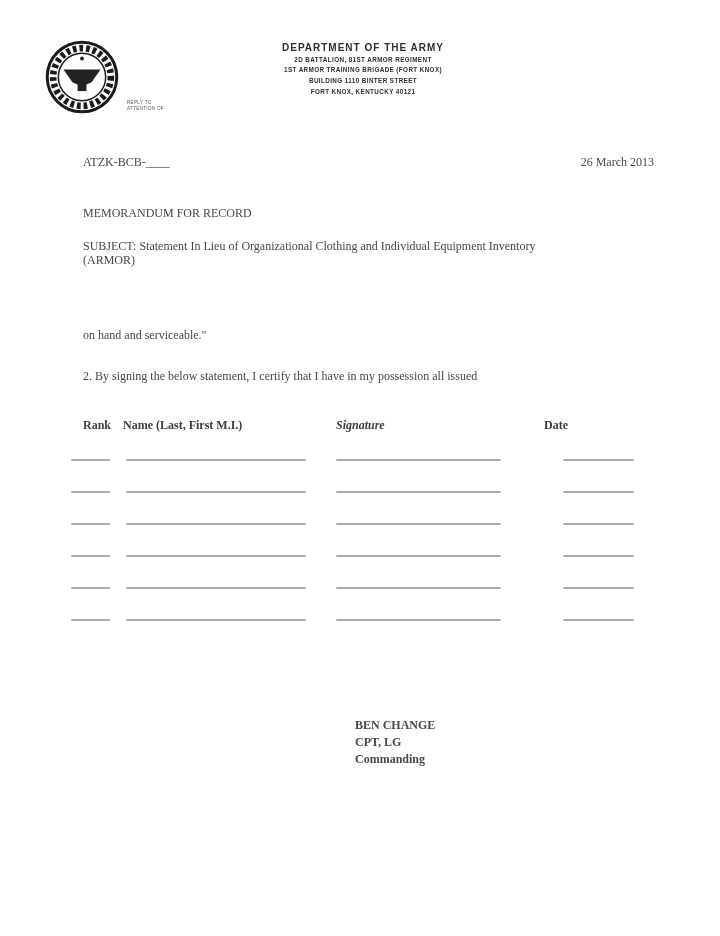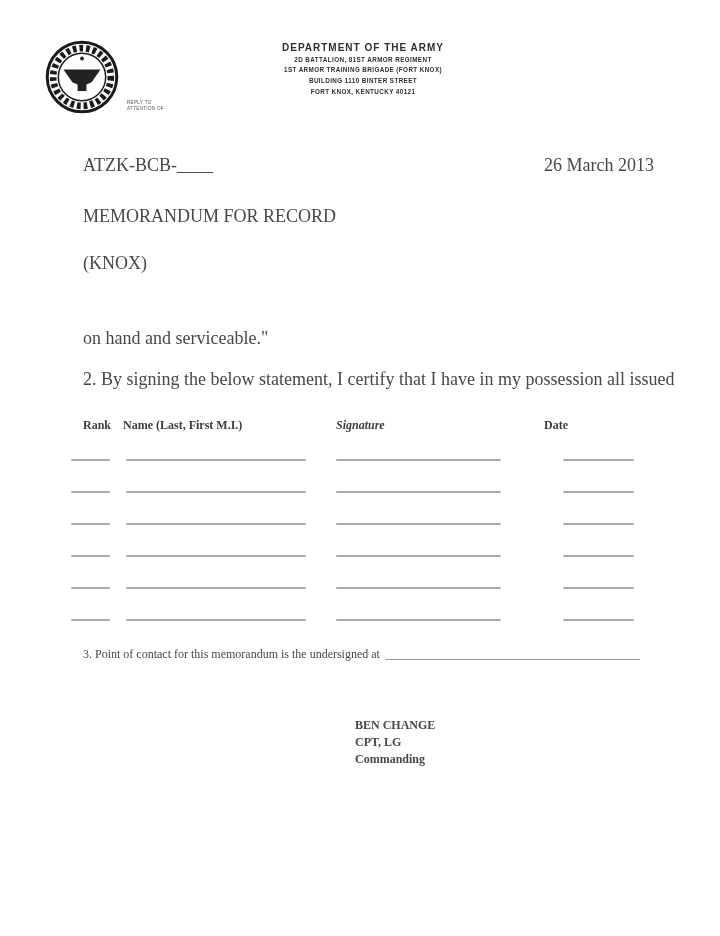--- a/index.html
+++ b/index.html
@@ -10,21 +10,21 @@
   
   .lh{position:absolute;left:363px;transform:translateX(-50%);white-space:nowrap;
       font-family:"Liberation Sans", sans-serif;font-weight:bold;color:#2f2f2f;text-align:center;}
   .lh-dept{top:42px;font-size:10px;letter-spacing:1px;}
   .lh-s{font-size:6.3px;letter-spacing:0.4px;}
   .lh-u0{top:56px;} .lh-u1{top:66px;} .lh-u2{top:77px;} .lh-u3{top:88px;}
   .seal{position:absolute;left:45px;top:40px;}
   .replyto{position:absolute;left:127px;top:100px;font-family:"Liberation Sans", sans-serif;
            font-size:4.6px;line-height:6px;color:#555;letter-spacing:0.3px;}
   
-  .t{position:absolute;white-space:nowrap;font-size:18px;}
+  .t{position:absolute;white-space:nowrap;font-size:12px;}
   .office{left:83px;top:155px;}
   .date{top:155px;right:66px;text-align:right;}
   .mfr{left:83px;top:206px;}
   .subj1{left:83px;top:239px;}
   .subj2{left:83px;top:253px;}
   .p1-0{left:83px;top:300px;} .p1-1{left:83px;top:314px;} .p1-2{left:83px;top:328px;}
   .p2-0{left:83px;top:369px;} .p2-1{left:83px;top:384px;}
   .th{position:absolute;top:418px;font-size:12px;font-weight:bold;color:#3d3d3d;white-space:nowrap;}
   .th-rank{left:83px;} .th-name{left:123px;} .th-sig{left:336px;font-style:italic;} .th-date{left:544px;}
   
@@ -64,21 +64,22 @@
   <div class="lh lh-dept">DEPARTMENT OF THE ARMY</div>
   <div class="lh lh-s lh-u0">2D BATTALION, 81ST ARMOR REGIMENT</div>
   <div class="lh lh-s lh-u1">1ST ARMOR TRAINING BRIGADE (FORT KNOX)</div>
   <div class="lh lh-s lh-u2">BUILDING 1110 BINTER STREET</div>
   <div class="lh lh-s lh-u3">FORT KNOX, KENTUCKY 40121</div>
 
   <div class="t office">ATZK-BCB-____</div>
   <div class="t date">26 March 2013</div>
 
   <div class="t mfr">MEMORANDUM FOR RECORD</div>
-  <div class="t subj2">(KNOX)</div>
+  <div class="t subj1">SUBJECT:  Statement In Lieu of Organizational Clothing and Individual Equipment Inventory</div>
+  <div class="t subj2">(ARMOR)</div>
 
   <div class="t p1-2">on hand and serviceable."</div>
 
   <div class="t p2-0">2.  By signing the below statement, I certify that I have in my possession all issued</div>
 
   <div class="th th-rank">Rank</div>
   <div class="th th-name">Name (Last, First M.I.)</div>
   <div class="th th-sig">Signature</div>
   <div class="th th-date">Date</div>
 
@@ -114,24 +115,20 @@
       <div class="ln ln-date"></div>
     </div>
       <div class="sig-row">
       <div class="ln ln-rank"></div>
       <div class="ln ln-name"></div>
       <div class="ln ln-sig"></div>
       <div class="ln ln-date"></div>
     </div>
     </div>
 
-  <div class="poc">
-    <span class="poc-text">3.  Point of contact for this memorandum is the undersigned at</span>
-    <span class="poc-fill"></span>
-  </div>
 
   <div class="sig-block">
     <div>BEN CHANGE</div>
     <div>CPT, LG</div>
     <div>Commanding</div>
   </div>
 
 </div>
 
 </body></html>

